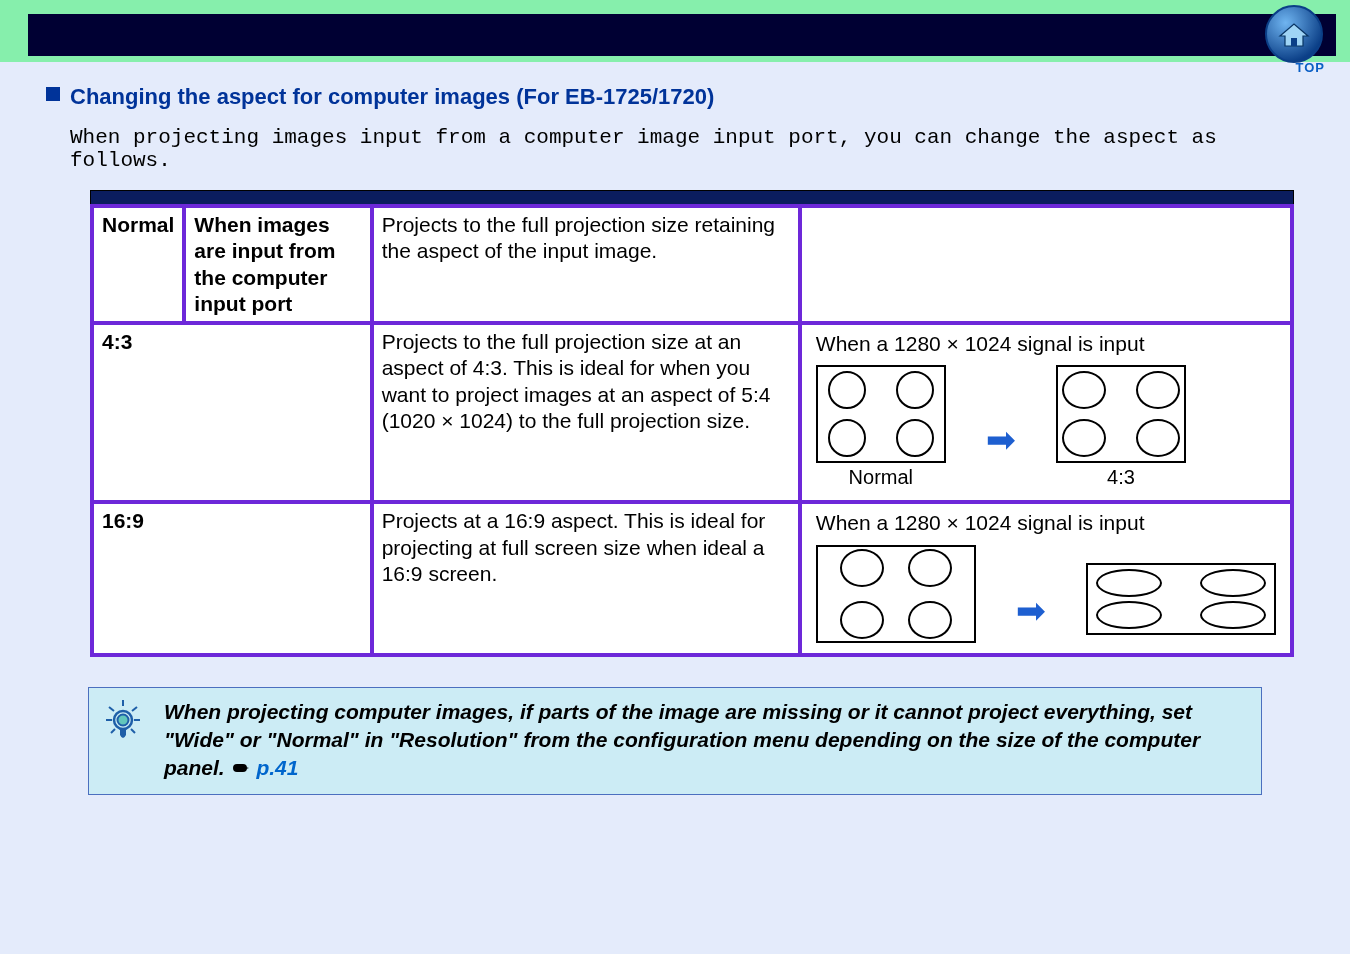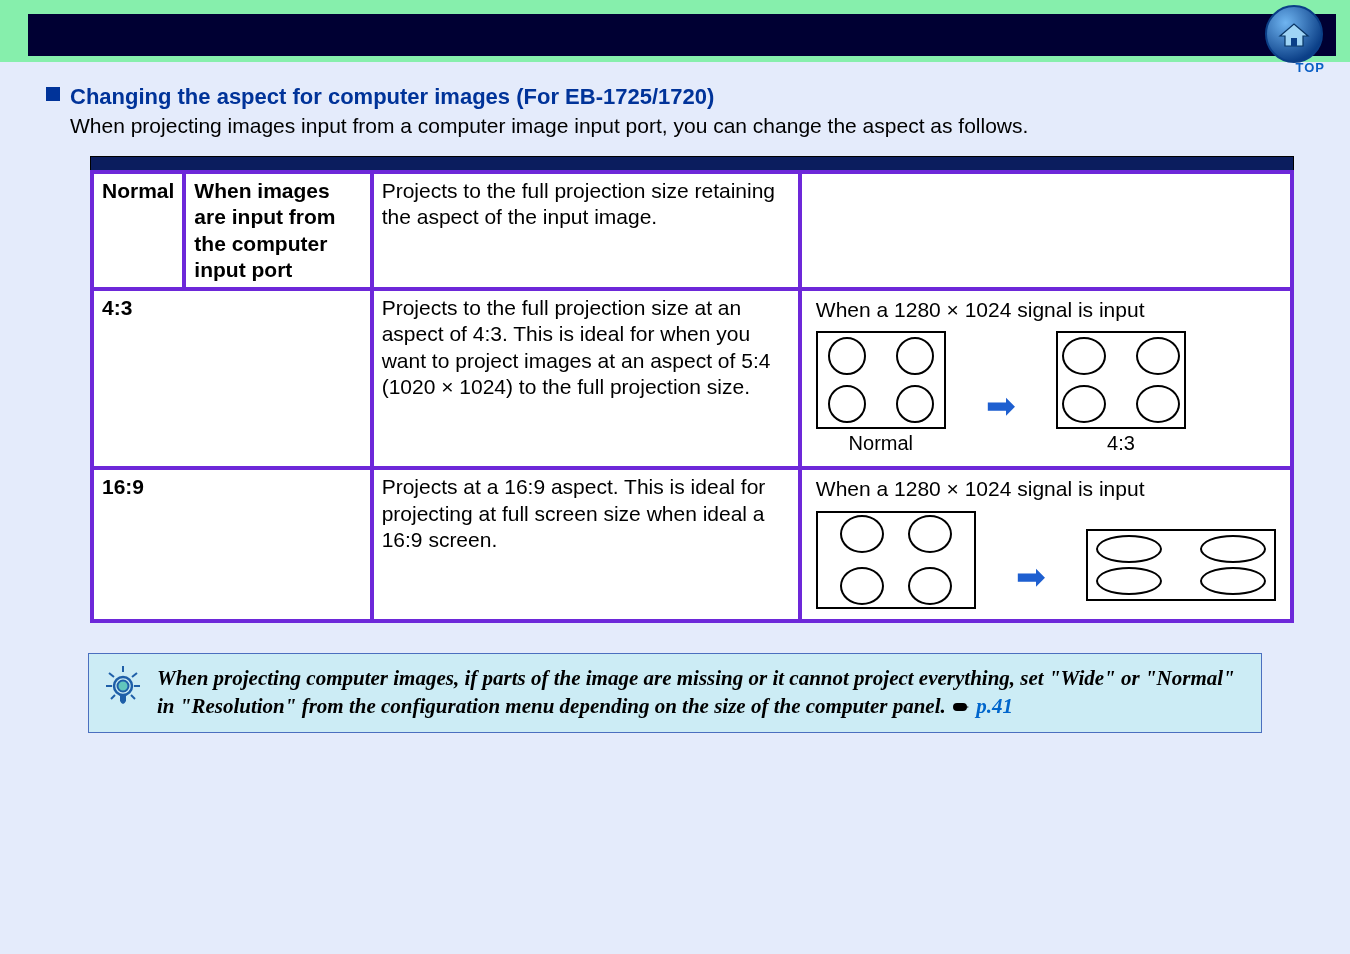--- a/index.html
+++ b/index.html
@@ -31,37 +31,37 @@
     height: 66px;
     z-index: 2;
   }
   .content {
     padding: 22px 46px 0 46px;
   }
   .section-title {
     display: flex;
     align-items: flex-start;
     gap: 10px;
-    margin-bottom: 4px;
+    margin-bottom: 16px;
   }
   .sq-bullet {
     width: 14px;
     height: 14px;
     background: #003399;
     margin-top: 3px;
     flex-shrink: 0;
   }
   .section-heading {
     font-weight: bold;
     color: #003399;
     font-size: 22px;
   }
   .section-intro {
     margin-left: 24px;
-    font-family: Liberation Sans, sans-serif;
+    font-family: Liberation Mono, monospace;
     font-size: 21px;
     margin-bottom: 18px;
   }
   .table-wrap {
     margin-left: 44px;
     margin-right: 10px;
   }
   .table-topbar {
     background: #0b1d5e;
     height: 14px;
@@ -131,25 +131,26 @@
   .note-box {
     margin: 30px 42px 0 42px;
     border: 1px solid #4b6fbf;
     background: #ccecf5;
     padding: 10px 16px 10px 14px;
     display: flex;
     align-items: flex-start;
     gap: 14px;
   }
   .note-text {
-    font-family: Liberation Serif, serif;
+    font-family: Liberation Sans, sans-serif;
     font-style: italic;
     font-size: 21px;
     font-weight: bold;
     line-height: 1.35;
+    margin-left: 7px;
   }
   .page-link {
     color: #0066cc;
     font-style: italic;
     font-weight: bold;
   }
   .hand-ptr {
     display: inline-block;
     width: 20px;
     vertical-align: middle;

